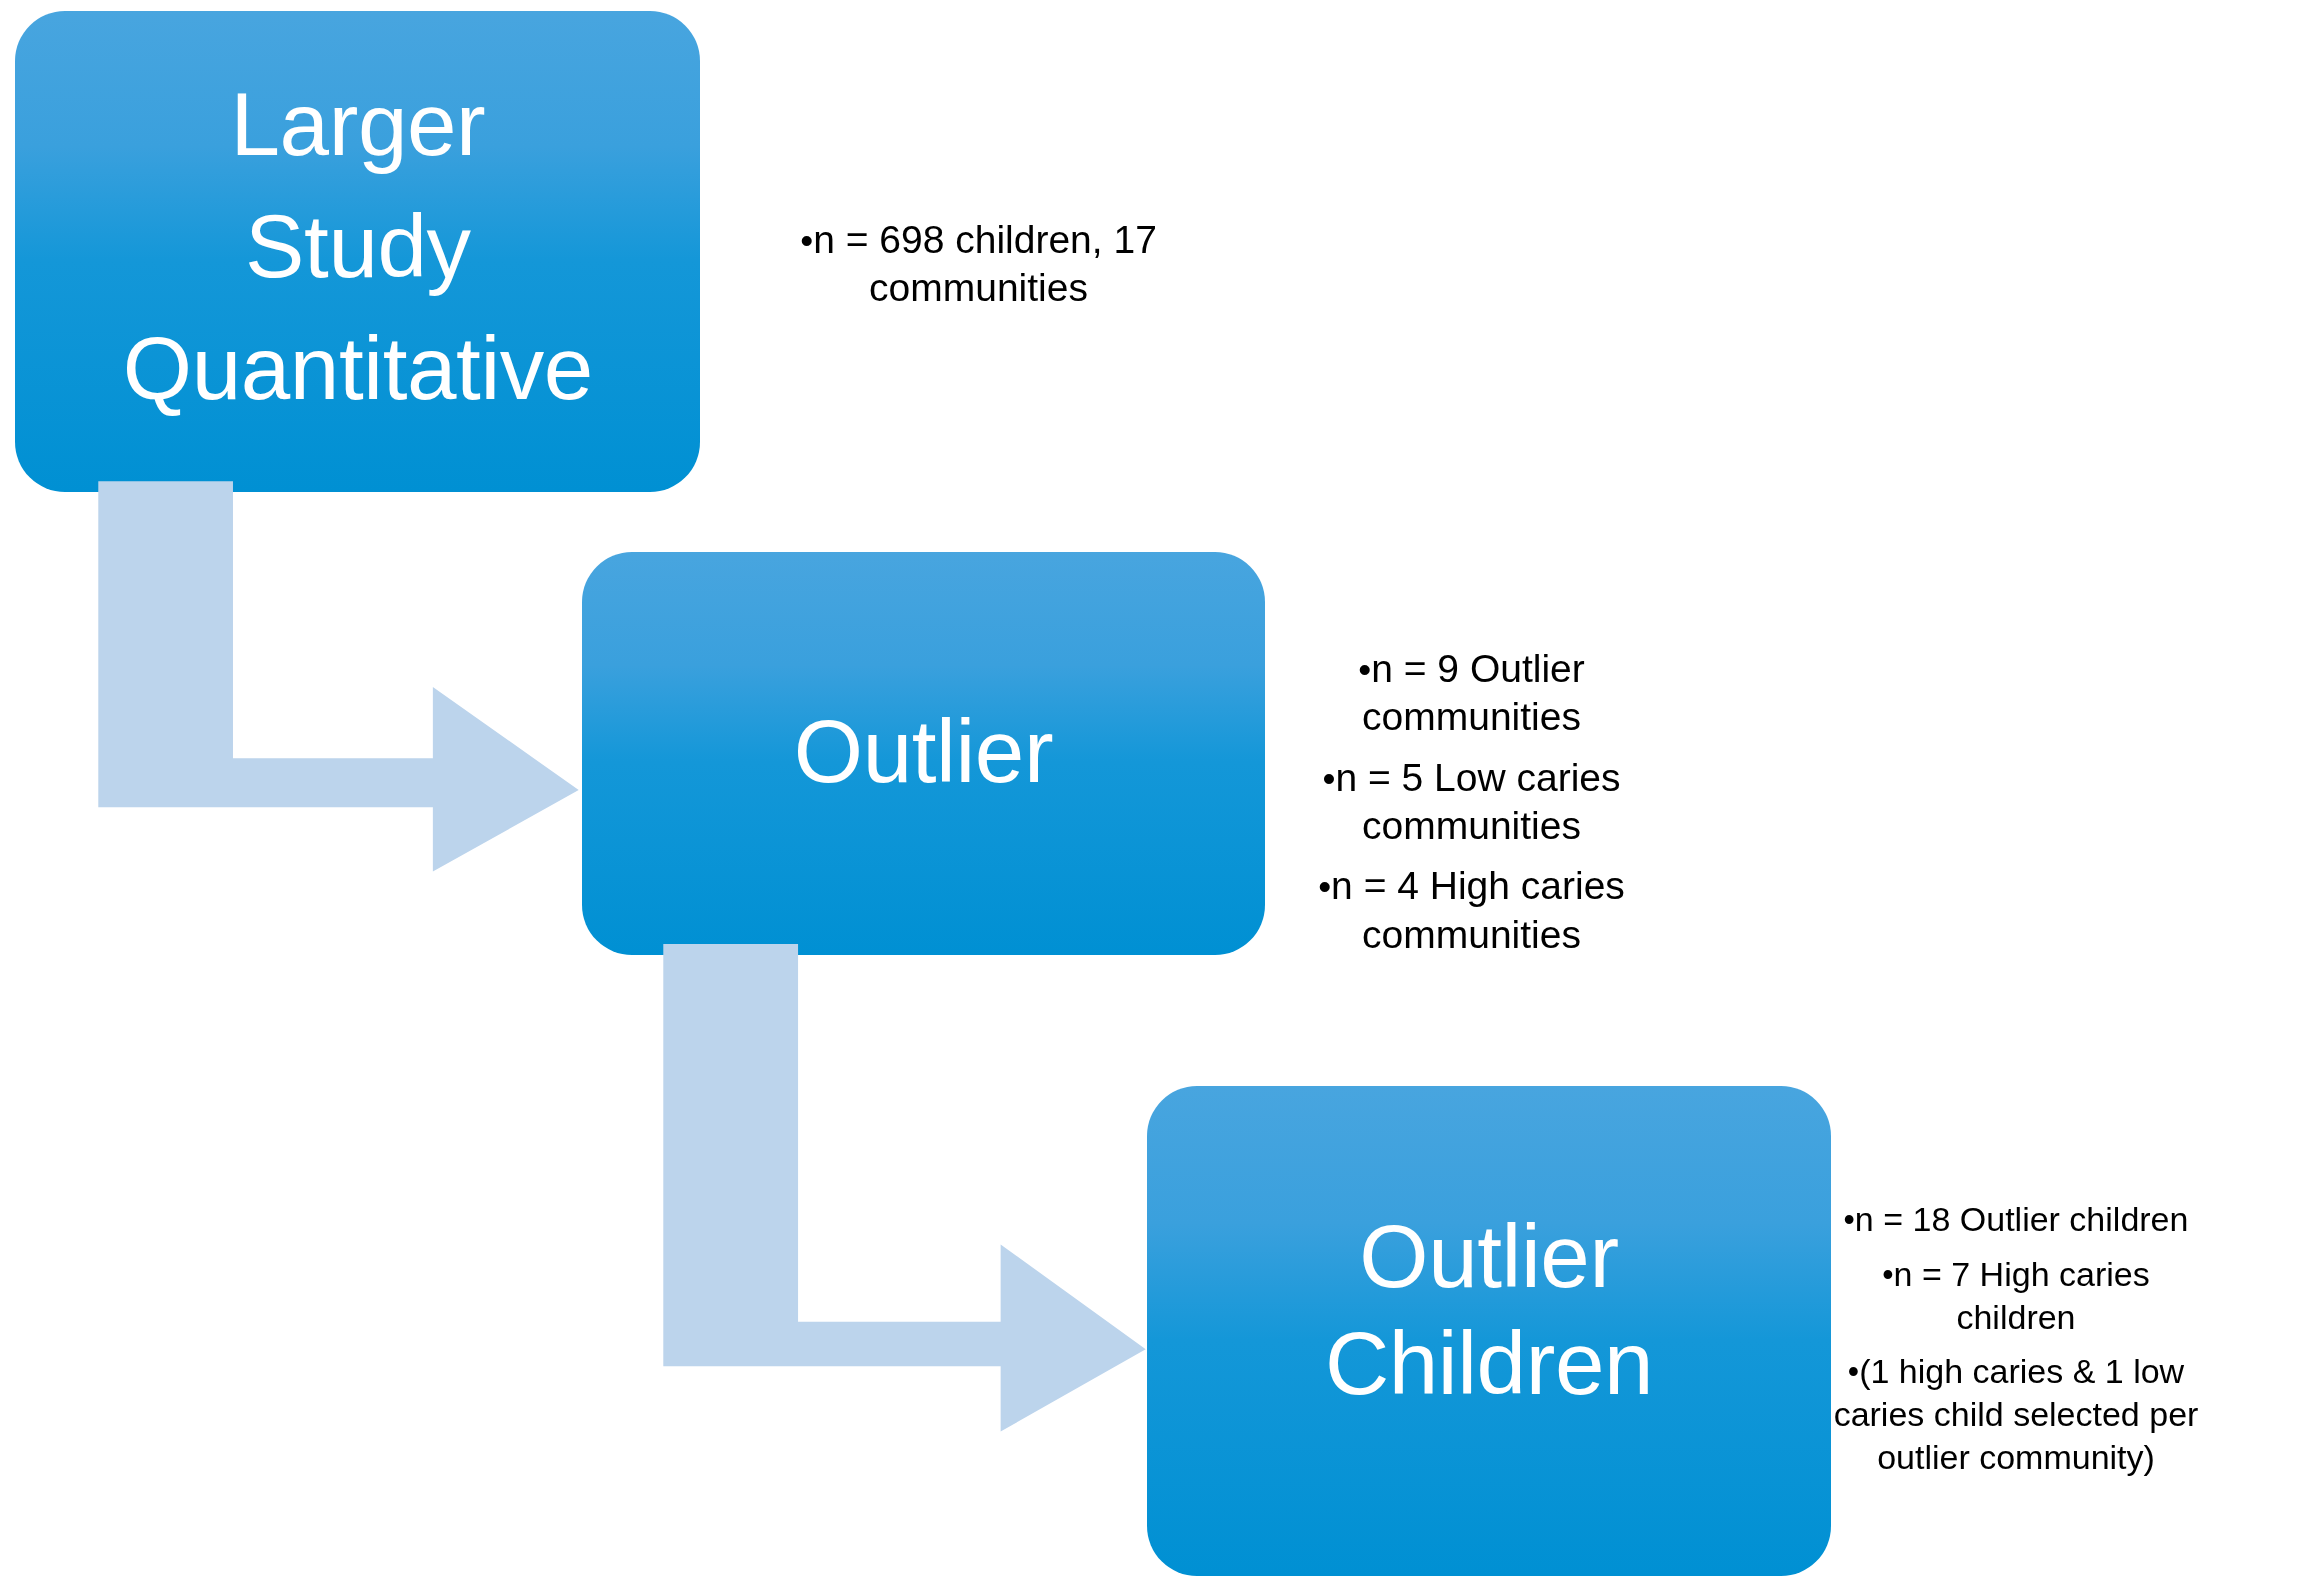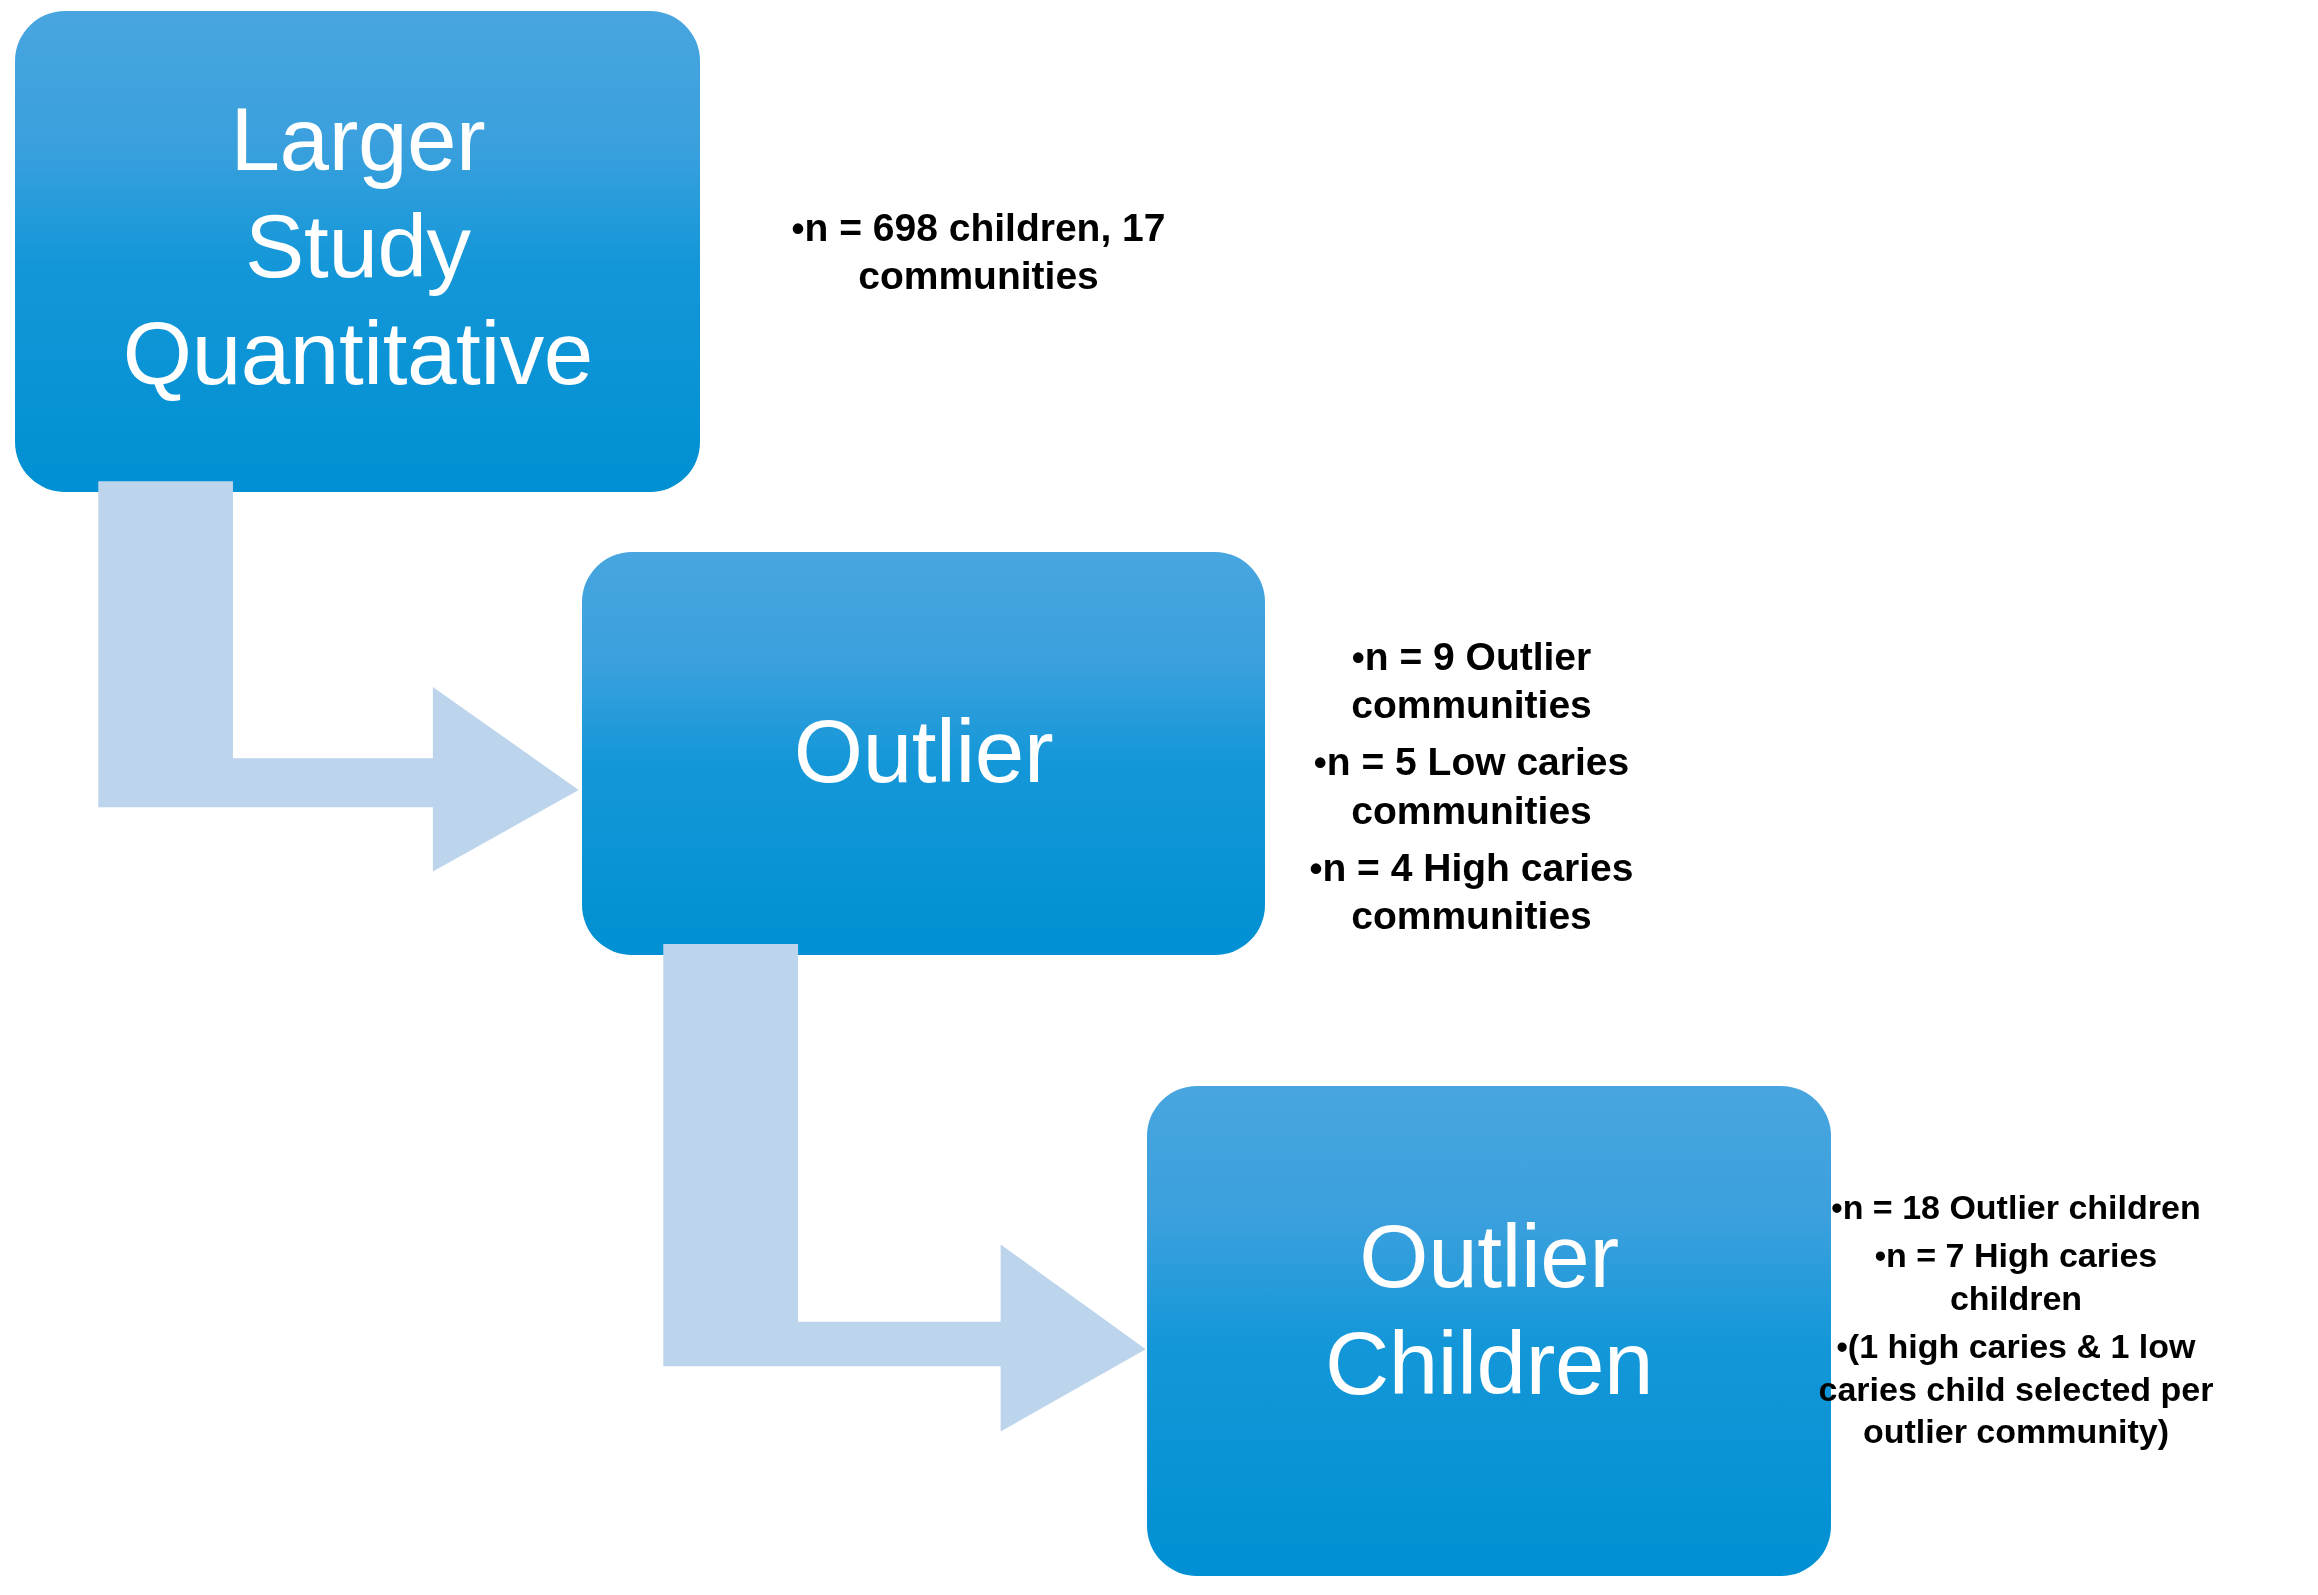--- a/index.html
+++ b/index.html
@@ -38,21 +38,21 @@
     text-align: center;
     white-space: nowrap;
     letter-spacing: -0.4px;
   }
 
   #box-study   { left: 15.4px;   top: 11px;   width: 685px; height: 481px; }
   #box-comm    { left: 582px;  top: 552px;  width: 683px; height: 403px; }
   #box-child   { left: 1147px; top: 1086px; width: 684px; height: 490px; }
 
   
-  #box-study .node-stack   { transform: translateY(-5.1px); }
+  #box-study .node-stack   { transform: translateY(-5.1px); gap: 15px; }
   #box-comm  .node-stack   { transform: translateY(-1.7px); }
   #box-child .node-stack   { transform: translateY(-20.6px); }
 
   .node-stack { display: flex; flex-direction: column; align-items: center; }
 
   
   .elbow-arrow {
     position: absolute;
     pointer-events: none;
   }
@@ -64,23 +64,22 @@
   
   .notes {
     position: absolute;
     color: #000000;
     text-align: center;
     box-sizing: border-box;
   }
   .note-item {
     display: block;
     text-indent: 0;
-    margin: 0;
+    margin: 12px;
     padding: 0;
-    font-weight: bold;
   }
   .note-item .bullet-glyph {
     font-size: 0.95em;
     line-height: 1;
   }
 
   #notes-study {
     left: 777px;
     top: 204px;
     width: 403px;

